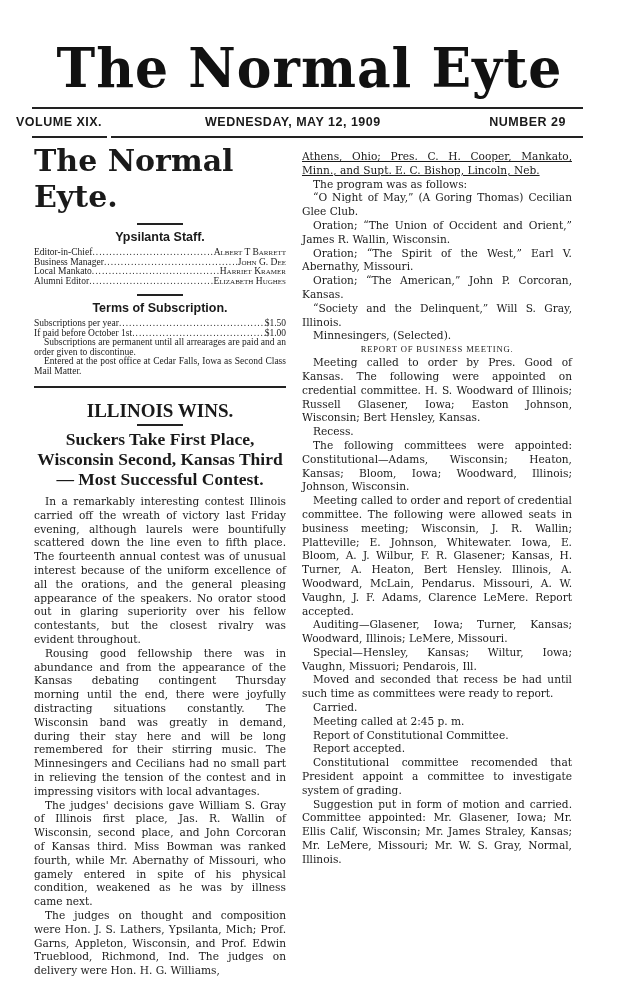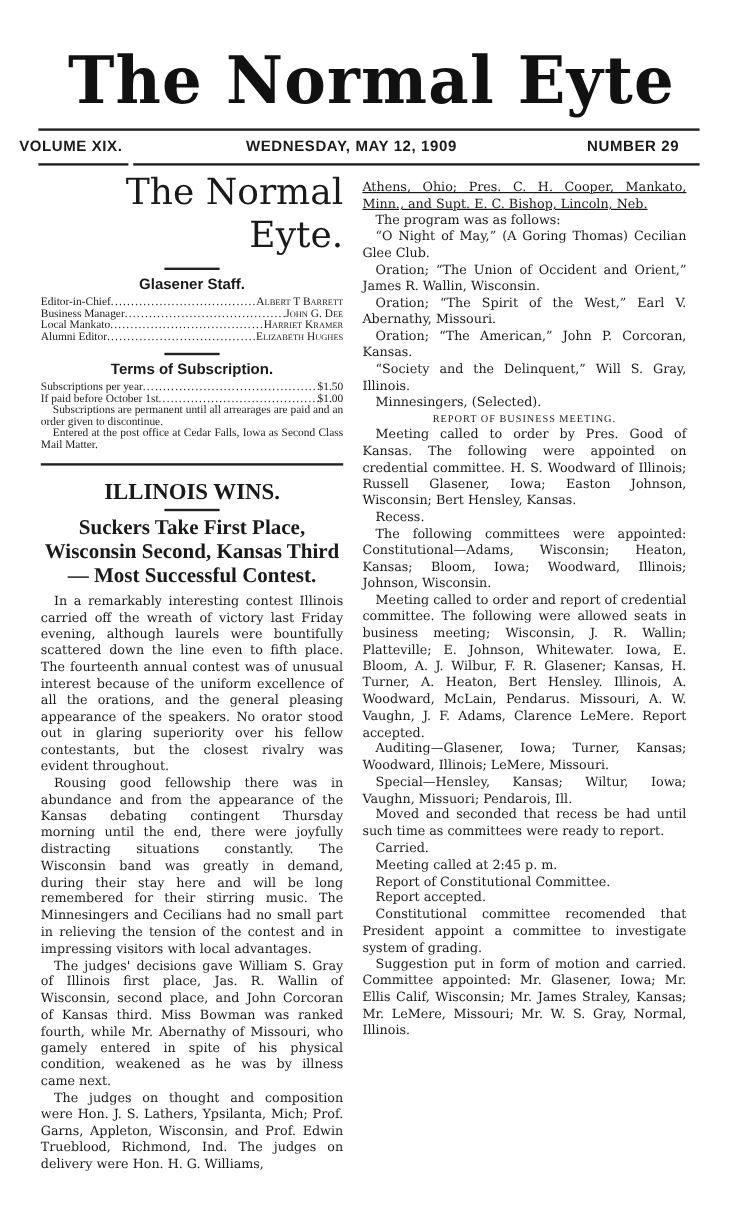--- a/index.html
+++ b/index.html
@@ -23,21 +23,21 @@
   }
   .dateline .vol { position: absolute; left: 0; top: 0; }
   .dateline .date { position: absolute; left: 189px; top: 0; }
   .dateline .num { position: absolute; right: 0; top: 0; }
 
   .col { position: absolute; top: 143px; }
   .col-left { left: 34px; width: 252px; }
   .col-right { left: 302px; width: 270px; top: 150px; }
 
   .sub-mast {
-    text-align: right; font-weight: normal; font-size: 30px; line-height: 36px;
+    text-align: left; font-weight: bold; font-size: 30px; line-height: 36px;
     font-family: "DejaVu Serif", serif; letter-spacing: 0px; margin-bottom: 8px;
   }
   .pub-line {
     text-align: center; font-family: "Liberation Serif", serif; font-size: 11px;
     letter-spacing: 0.8px; line-height: 13px;
   }
   .pub-line .l1 { display:flex; justify-content: space-between; }
   .short-rule { width: 46px; height: 2px; background: #222; margin: 4px auto 5px; }
   .section-head {
     text-align: center; font-family: "Liberation Sans", sans-serif; font-weight: bold;
@@ -89,21 +89,21 @@
   <span class="date">WEDNESDAY, MAY 12, 1909</span>
   <span class="num">NUMBER 29</span>
 </div>
 <div class="rule" style="left:32px; top:136px; width:75px;"></div>
 <div class="rule" style="left:111px; top:136px; width:472px;"></div>
 
 <div class="col col-left">
   <div class="sub-mast">The Normal Eyte.</div>
   <div class="short-rule"></div>
 
-  <div class="section-head">Glasener Staff.</div>
+  <div class="section-head">Ypsilanta Staff.</div>
   <div>
     <div class="staff-row">
       <span class="lbl">Editor-in-Chief</span>
       <span class="dots"></span>
       <span class="val">Albert T Barrett</span>
     </div>
     <div class="staff-row">
       <span class="lbl">Business Manager</span>
       <span class="dots"></span>
       <span class="val">John G. Dee</span>

